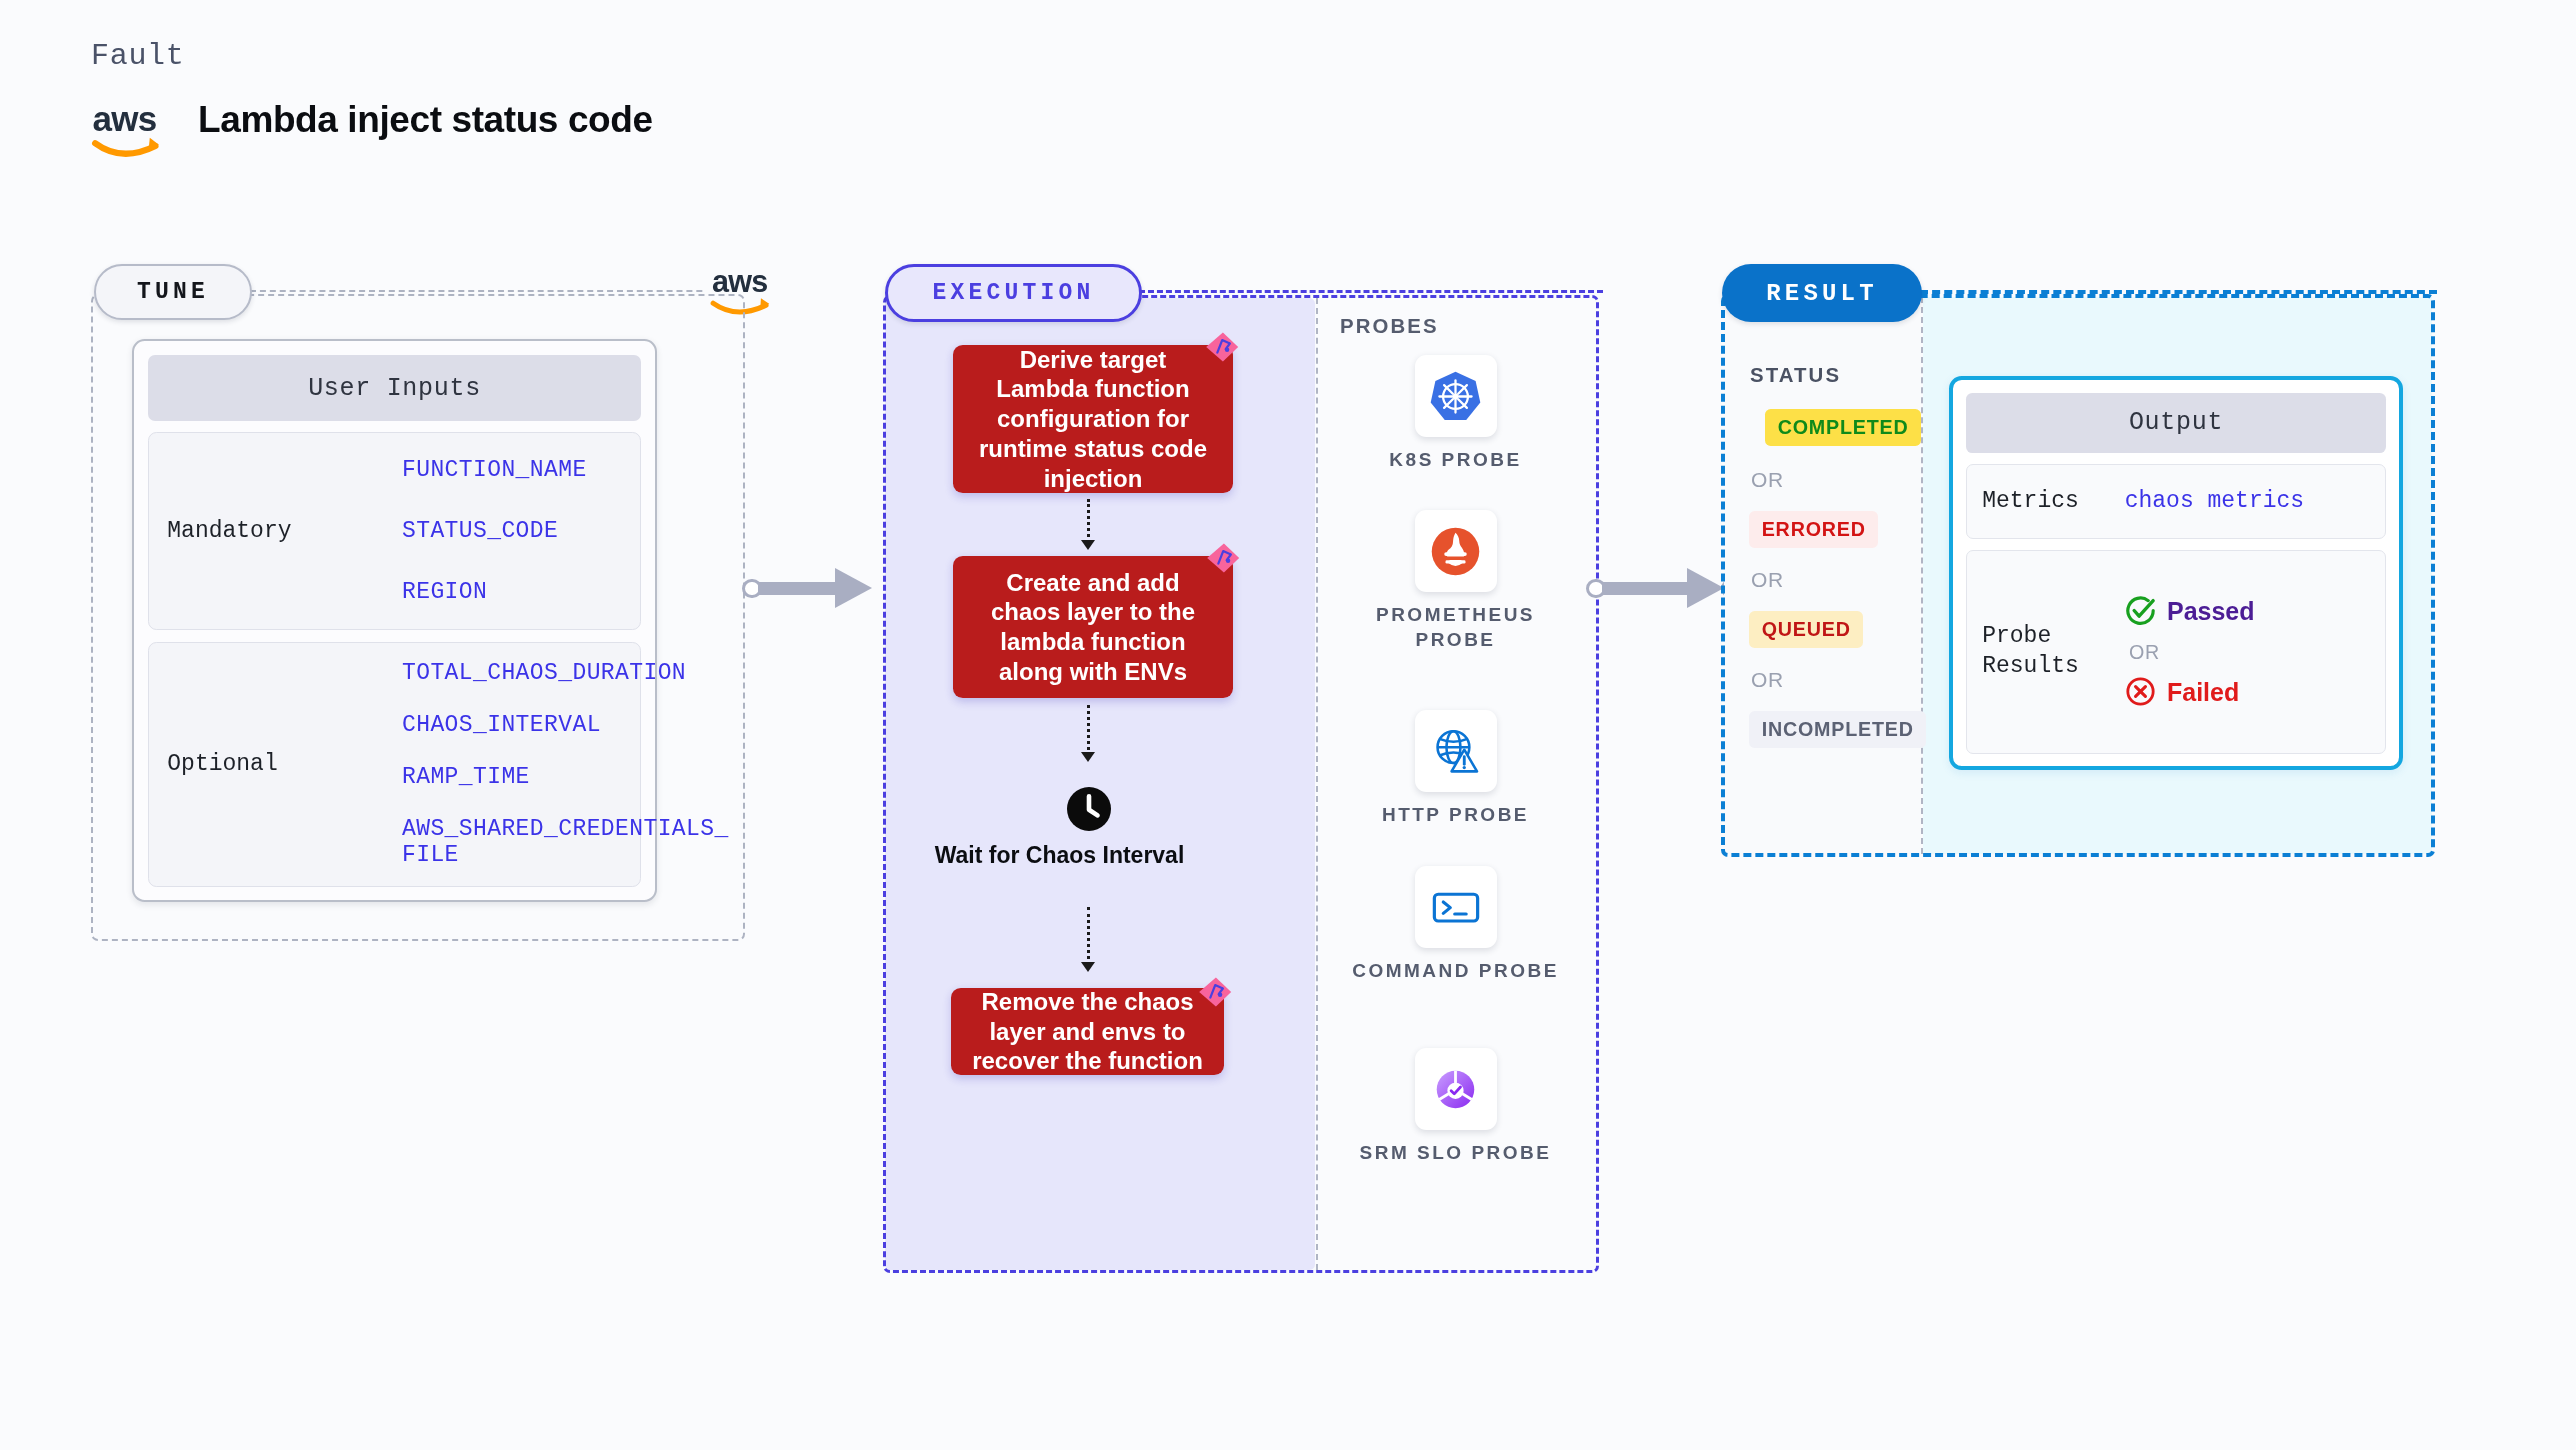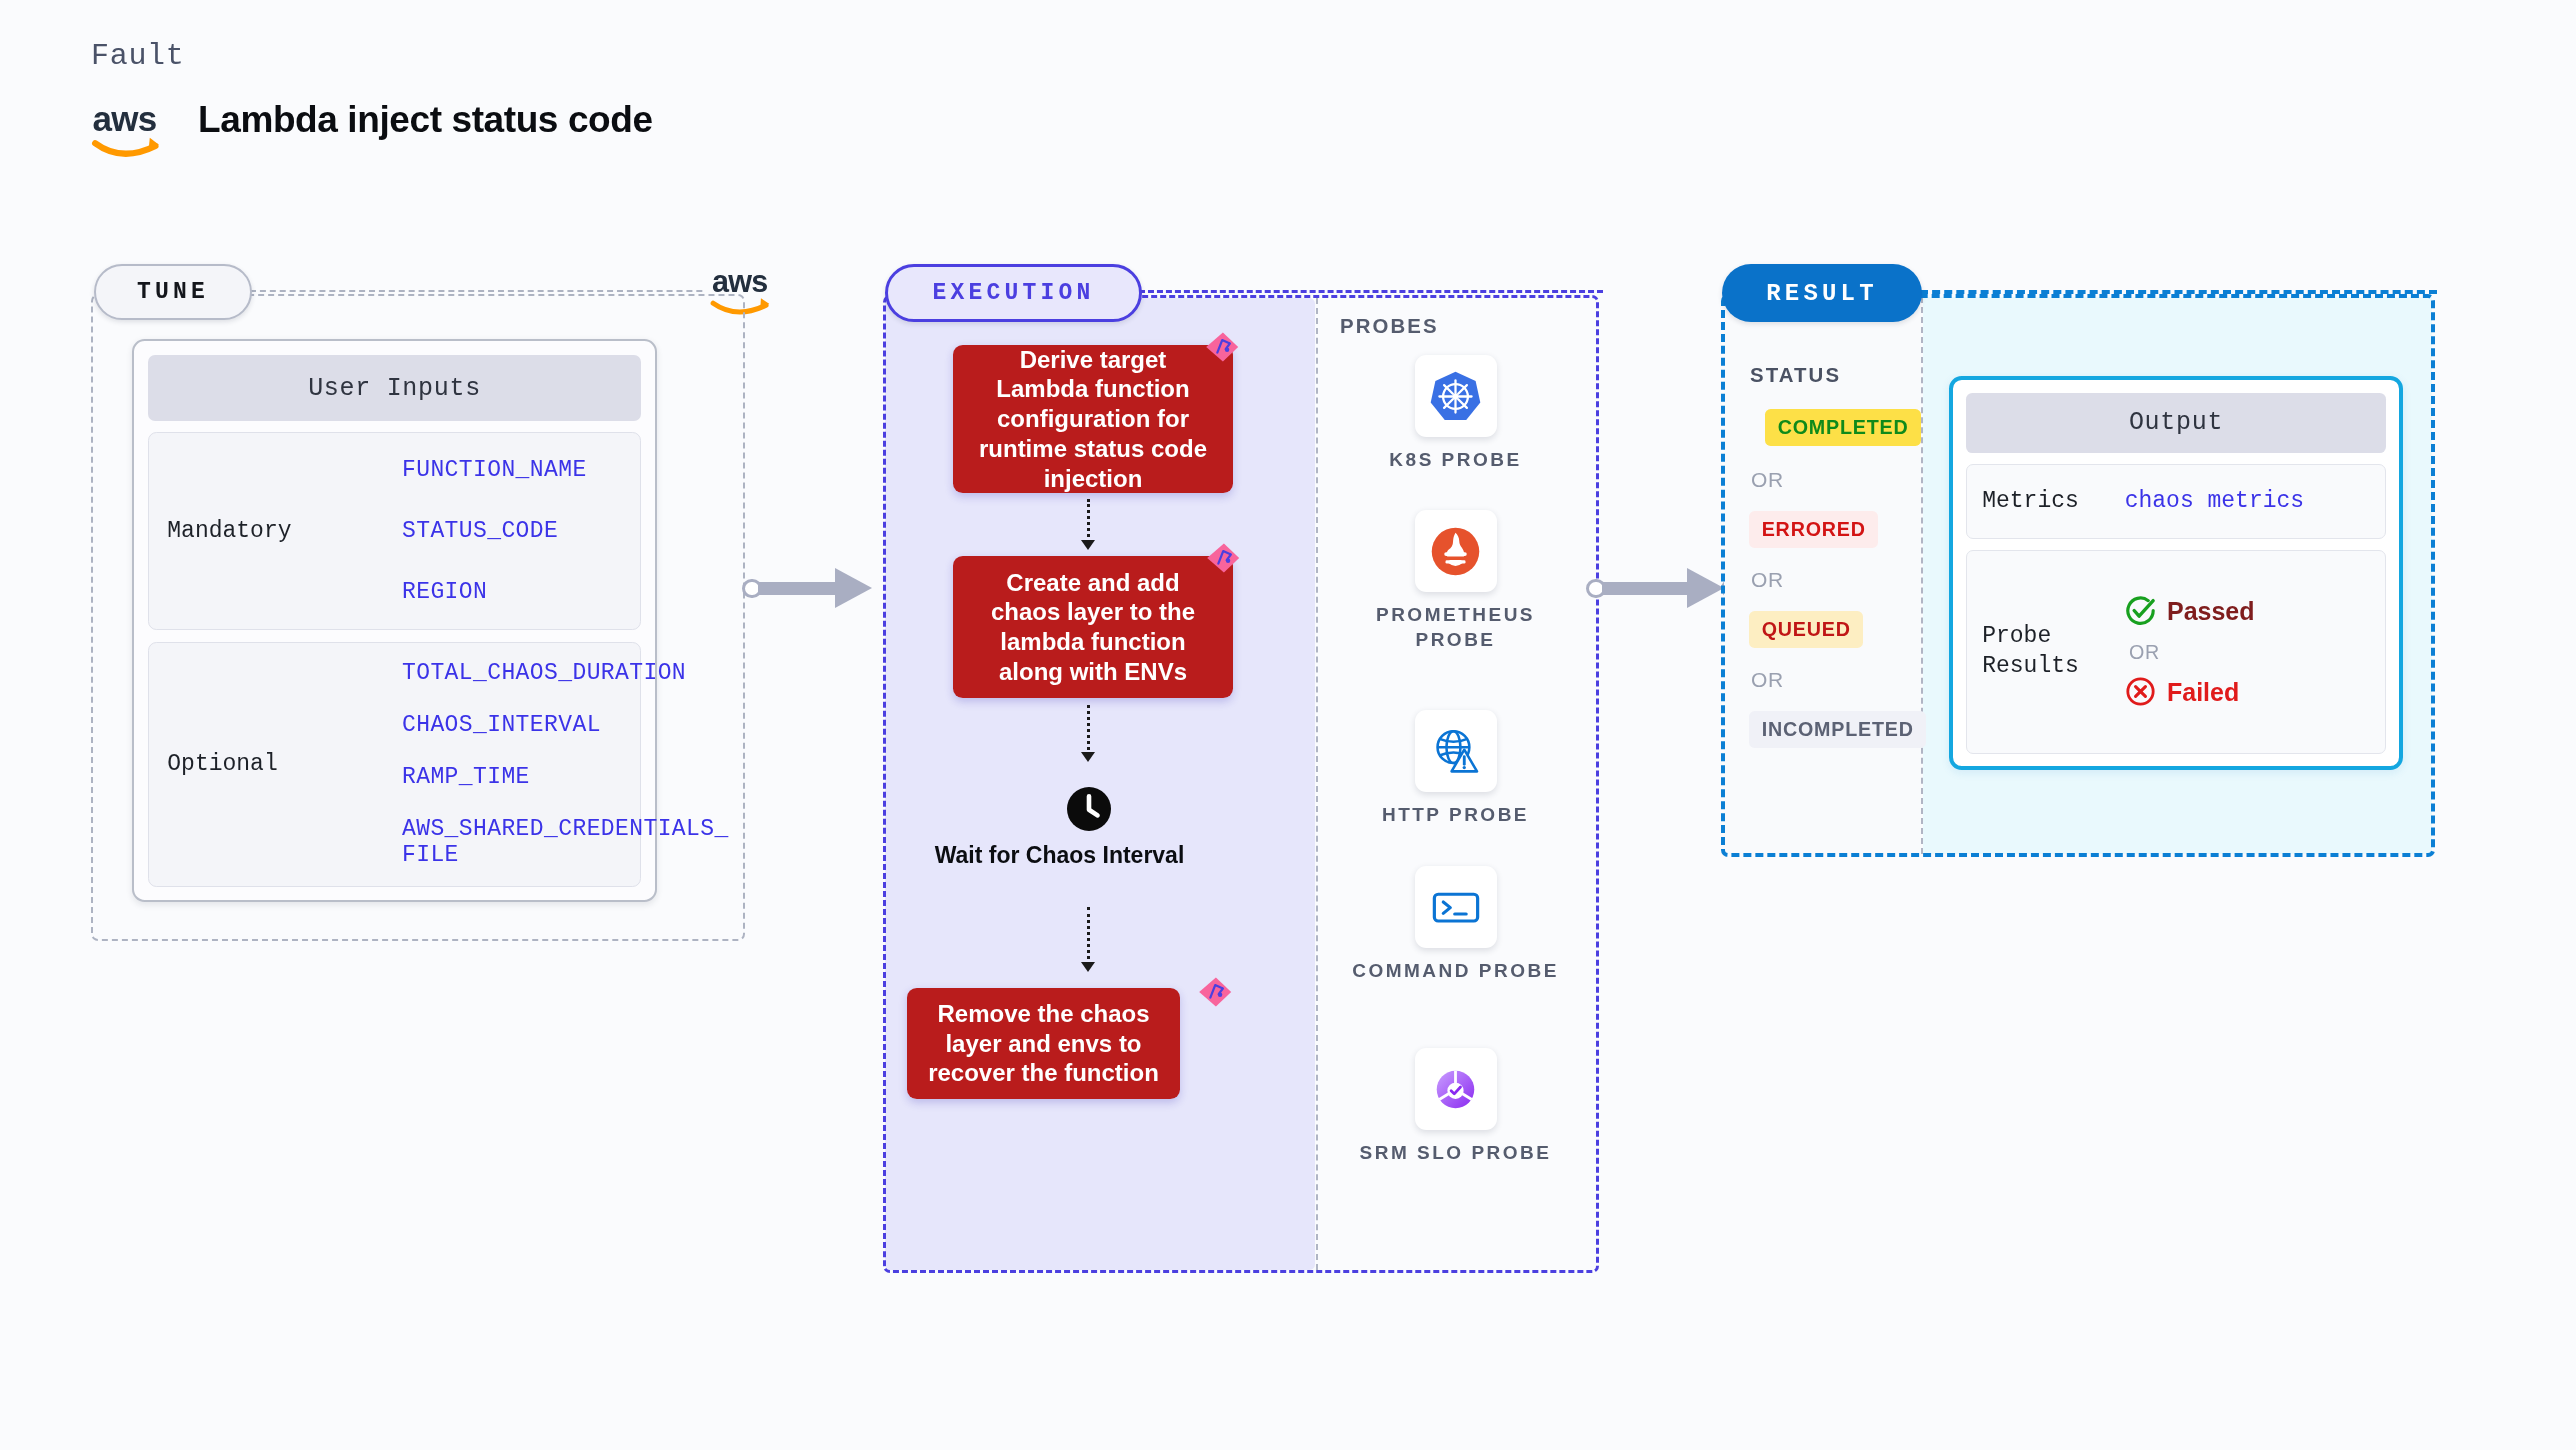--- a/index.html
+++ b/index.html
@@ -256,21 +256,21 @@
 <div id="clock-icon">
   <svg viewBox="0 0 62 62" width="44" height="44">
     <circle cx="31" cy="31" r="31" fill="#0b0b0b"></circle>
     <path d="M31 13 L31 32 L43 40" stroke="#ffffff" stroke-width="6.5" fill="none" stroke-linecap="round" stroke-linejoin="round"></path>
   </svg>
 </div>
 <div id="wait-label">Wait for Chaos Interval</div>
 <div class="flow-arrow" style="left:1087px;top:907px;height:58px;"></div>
 <div class="flow-arrow-head" style="left:1081px;top:962px;"></div>
 
-<div class="flow-box" style="left:907px;top:988px;width:273px;height:111px;">
+<div class="flow-box" style="left:951px;top:988px;width:273px;height:87px;">
   <span>Remove the chaos layer and envs to recover the function</span>
 </div>
 <div class="litmus-badge" style="left:1196px;top:976px;">
   <svg viewBox="0 0 52 46" width="37" height="32">
     <path d="M4 23 L28 2 L50 23 L28 44 Z" fill="#f8649c"></path>
     <path d="M20 31 L27 13 M27 13 L38 18 M38 18 L32 26" stroke="#4b3fe0" stroke-width="3.2" fill="none" stroke-linecap="round"></path>
     <circle cx="34" cy="27" r="3.2" fill="#4b3fe0"></circle>
   </svg>
 </div>
 
@@ -398,21 +398,21 @@
     <div class="out-key">Probe
 Results</div>
     <div style="display:flex;flex-direction:column;gap:12.7px;">
       <div class="pr-line">
         <span>
           <svg viewBox="0 0 44 44" width="31" height="31">
             <path d="M40 22 A18 18 0 1 1 33 8" stroke="#18a01f" stroke-width="4.5" fill="none" stroke-linecap="round"></path>
             <path d="M13 22 L20 30 L40 8" stroke="#18a01f" stroke-width="4.8" fill="none" stroke-linecap="round" stroke-linejoin="round"></path>
           </svg>
         </span>
-        <span class="pr-text" style="color:#7f1d1d;">Passed</span>
+        <span class="pr-text" style="color:#4c1d95;">Passed</span>
       </div>
       <div class="or-text" style="position:relative;left:4.2px;top:0;font-size:19.7px;">OR</div>
       <div class="pr-line">
         <span>
           <svg viewBox="0 0 44 44" width="31" height="31">
             <circle cx="22" cy="22" r="18" stroke="#e01b1b" stroke-width="4" fill="none"></circle>
             <path d="M15 15 L29 29 M29 15 L15 29" stroke="#e01b1b" stroke-width="4.4" stroke-linecap="round"></path>
           </svg>
         </span>
         <span class="pr-text" style="color:#e01b1b;">Failed</span>

